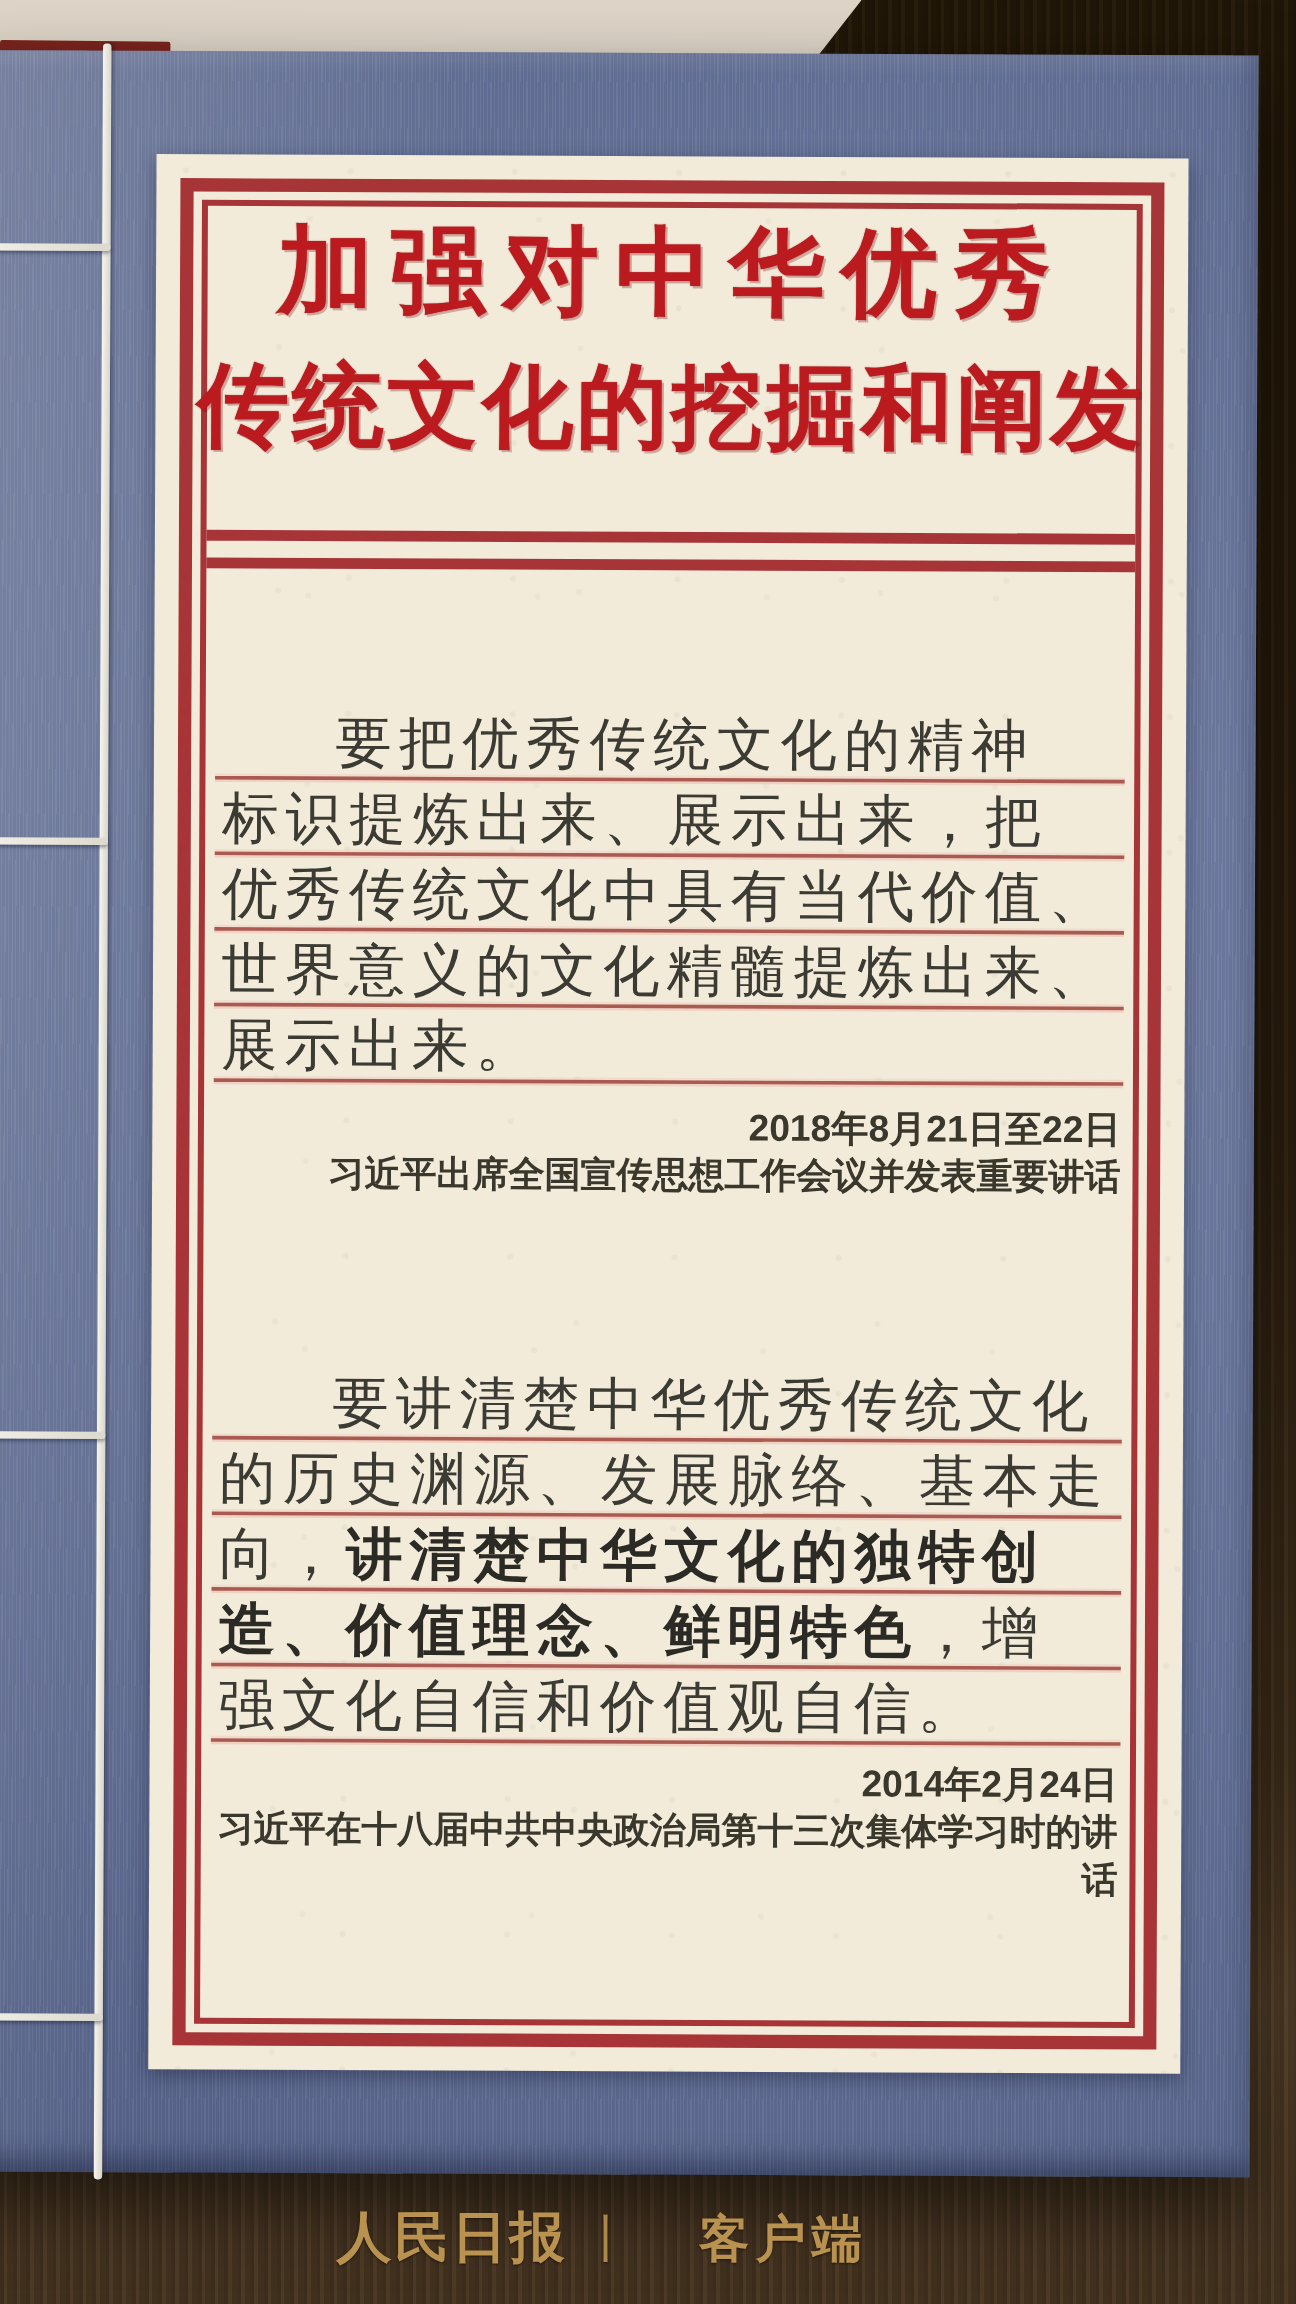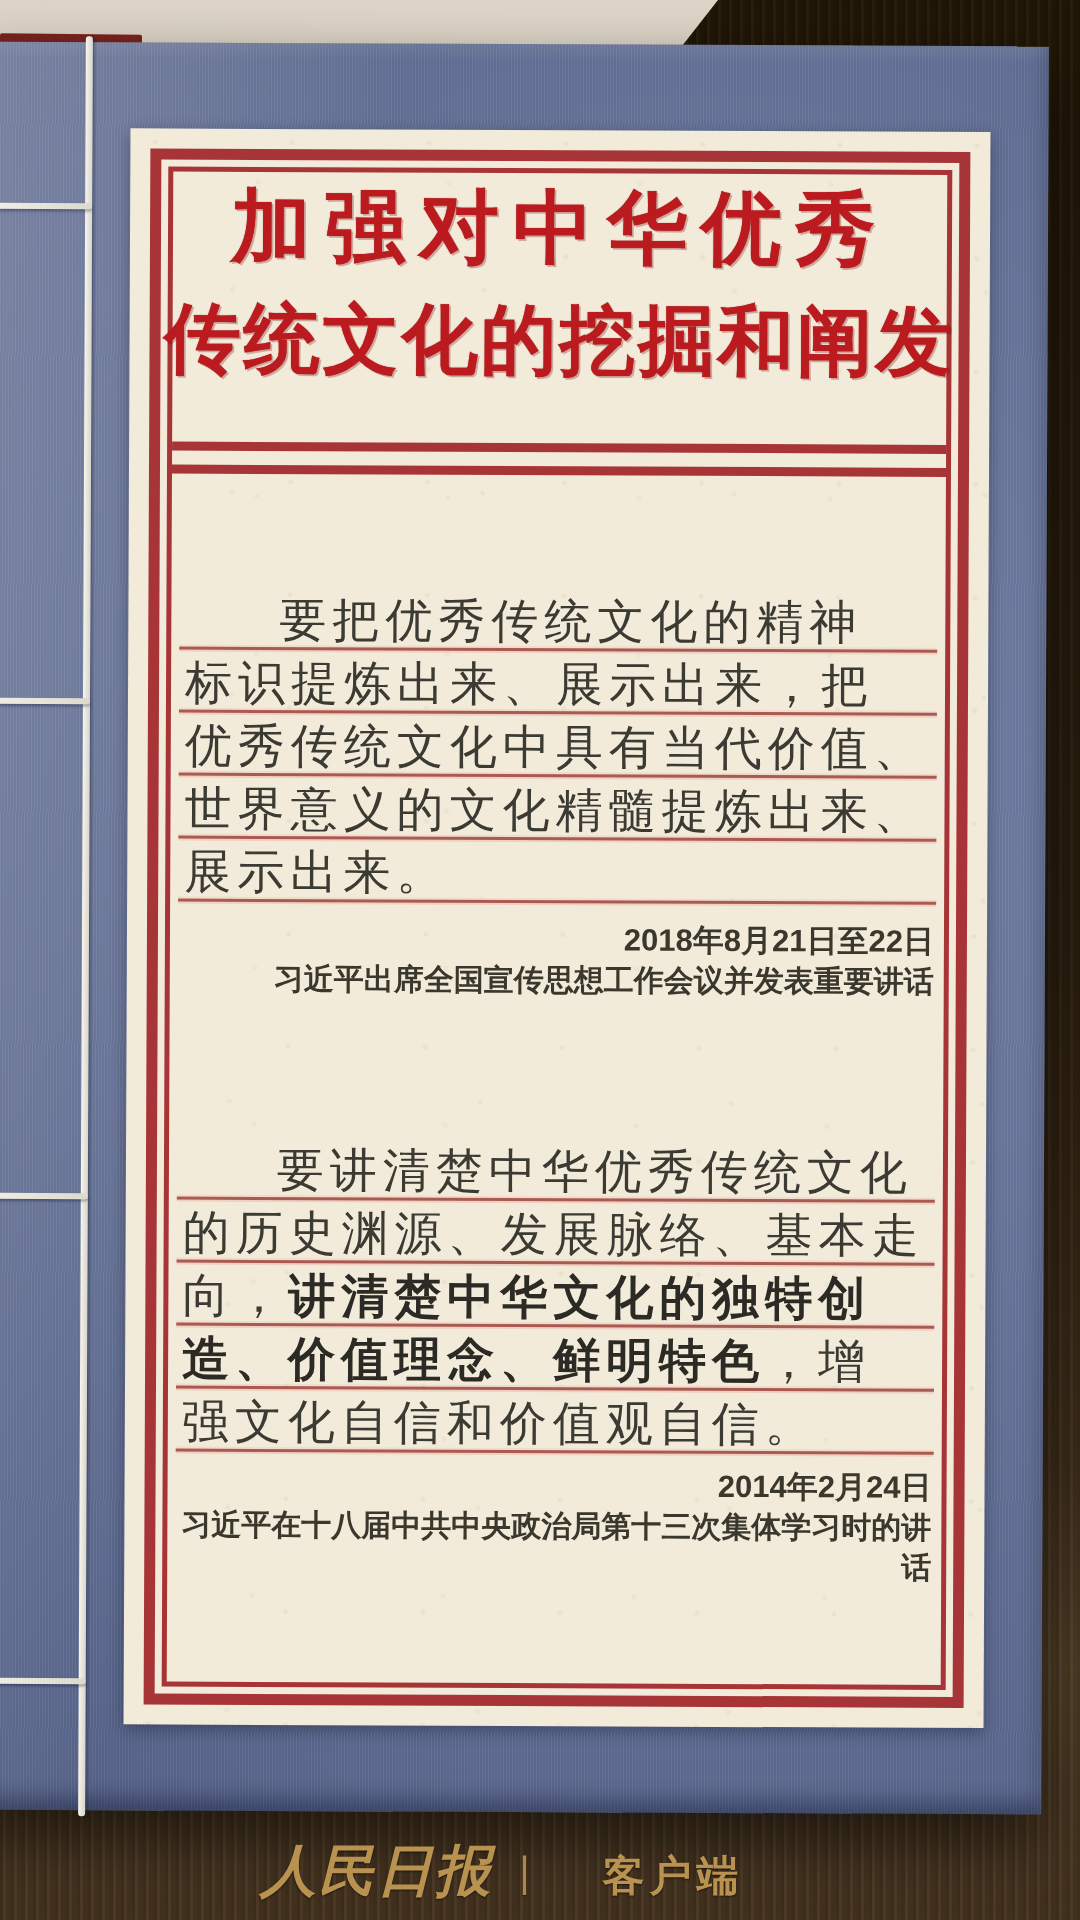--- a/index.html
+++ b/index.html
@@ -77,21 +77,21 @@
   
   .attr{position:absolute;left:57px;width:750px;text-align:right;
     font-family:"Liberation Sans","DejaVu Sans",sans-serif;font-weight:bold;color:#3a372d;}
   .attr .date{font-size:31px;line-height:40px;}
   .attr .src{font-size:30px;line-height:40px;}
   .a1{top:790px}.a2{top:1336px}
   
   .logo{position:absolute;left:0;top:1834px;width:100%;text-align:center;
     transform:translateX(-38px);color:#b9924f;
     text-shadow:0 1px 2px rgba(0,0,0,.55);}
-  .logo-script{font-size:56px;font-style:italic;font-weight:600;letter-spacing:2px;
+  .logo-script{font-size:46px;font-weight:600;letter-spacing:2px;
     font-family:"DejaVu Serif","Liberation Serif",serif;}
   .logo-divider{font-size:42px;font-weight:300;margin:0 8px 0 12px;opacity:.9;
     font-family:"Liberation Sans",sans-serif;}
   .logo-text{font-size:42px;font-weight:bold;letter-spacing:5px;
     font-family:"Liberation Sans","DejaVu Sans",sans-serif;margin-left:48px;}
 </style>
 </head>
 <body>
 
 <div class="scene">

